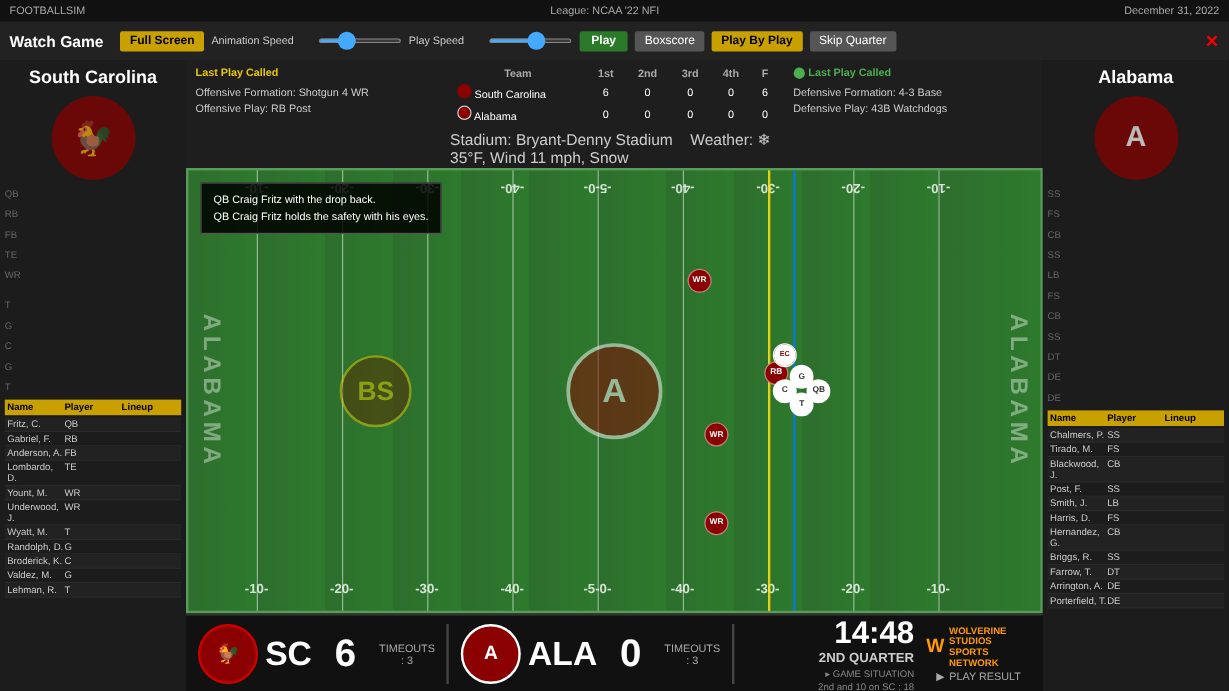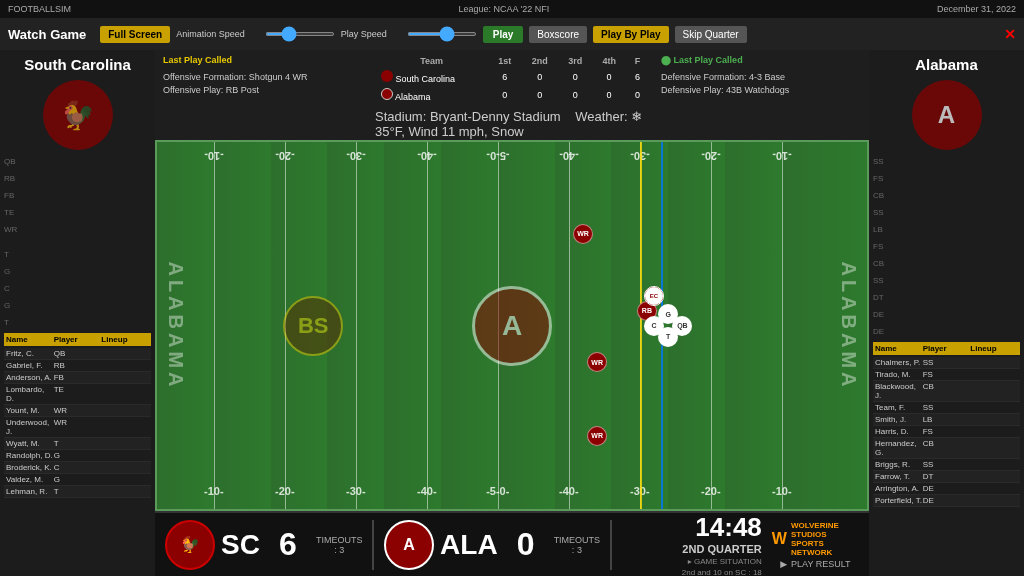--- a/index.html
+++ b/index.html
@@ -719,20 +719,24 @@
         <div class="player-dot sc-white" style="left:70%; top:50%;">C</div>
         <div class="player-dot sc-white" style="left:72%; top:47%;">G</div>
         <div class="player-dot sc-white" style="left:72%; top:53%;">T</div>
 
         <div class="player-dot sc-white" style="left:74%; top:50%;">QB</div>
 
         <div class="player-dot ala" style="left:70%; top:42%;">
           <span style="font-size:6px;color:#8b0000;background:#fff;border-radius:50%;width:18px;height:18px;display:flex;align-items:center;justify-content:center;">EC</span>
         </div>
 
+        <div class="commentary-box">
+          <div>QB Craig Fritz with the drop back.</div>
+          <div>QB Craig Fritz holds the safety with his eyes.</div>
+        </div>
 
       </div>
     </div>
 
     <div class="scoreboard">
 
       <div class="score-team">
         <div style="display:flex; align-items:center; gap:6px;">
           <div class="score-logo-sb sc-sb">🐓</div>
           <span class="score-abbr">SC</span>
@@ -815,21 +819,21 @@
           <span>Tirado, M.</span>
           <span>FS</span>
           <span></span>
         </div>
       <div class="roster-row">
           <span>Blackwood, J.</span>
           <span>CB</span>
           <span></span>
         </div>
       <div class="roster-row">
-          <span>Team, F.</span>
+          <span>Post, F.</span>
           <span>SS</span>
           <span></span>
         </div>
       <div class="roster-row">
           <span>Smith, J.</span>
           <span>LB</span>
           <span></span>
         </div>
       <div class="roster-row">
           <span>Harris, D.</span>

